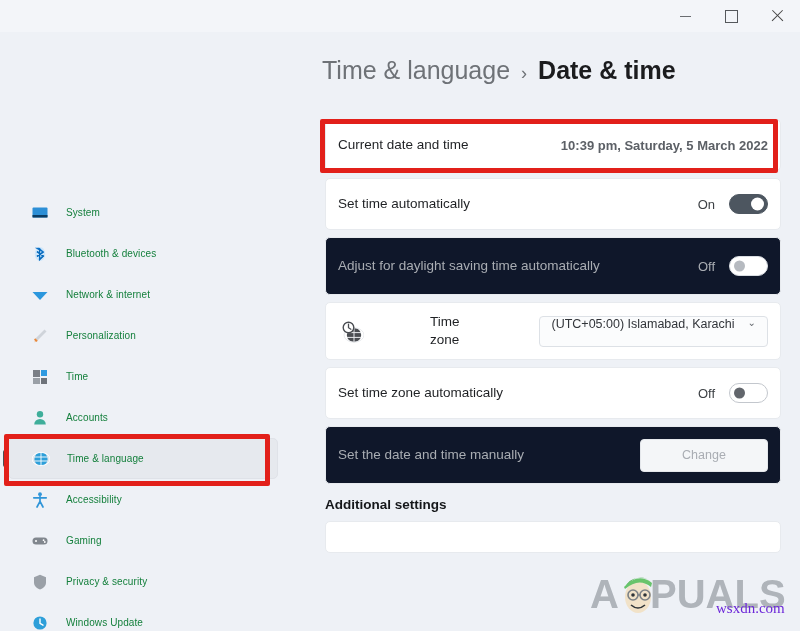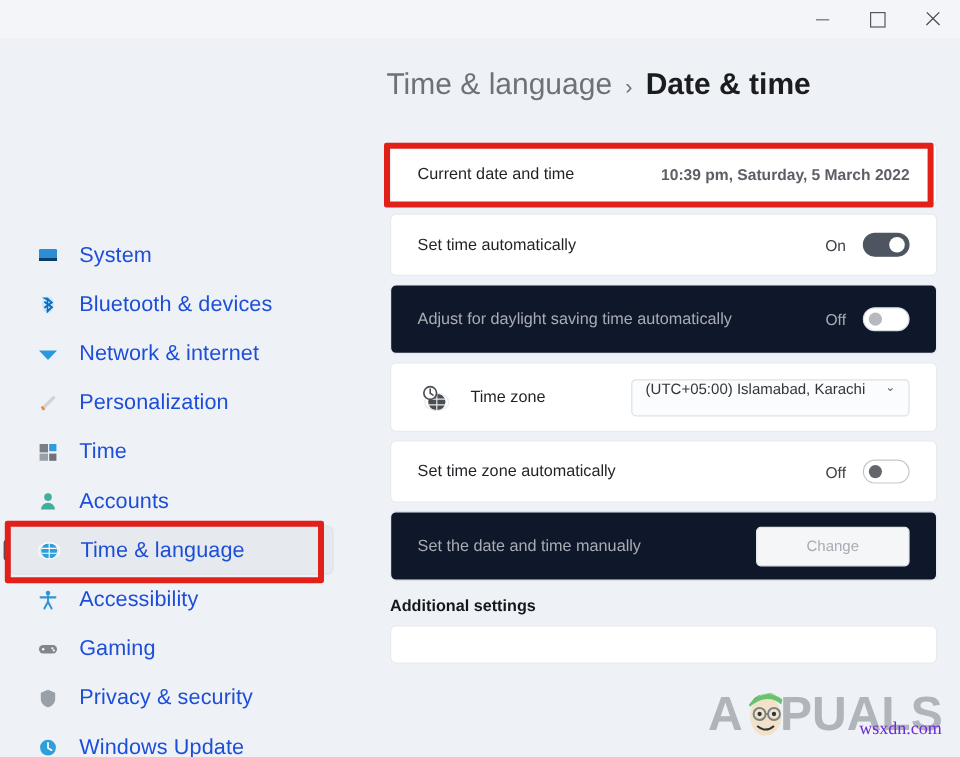--- a/index.html
+++ b/index.html
@@ -94,22 +94,22 @@
   }
   .nav-icon {
     width: 20px; height: 20px;
     margin-right: 16px;
     flex: 0 0 20px;
     display: flex;
     align-items: center;
     justify-content: center;
   }
   .nav-label {
-    font-size: 18px;
-    color: #1d4ed8;
+    font-size: 10px;
+    color: #15803d;
     letter-spacing: 0.1px;
     white-space: nowrap;
   }
 
   
   .content {
     position: absolute;
     top: 32px;
     left: 290px;
     width: 510px;
@@ -145,25 +145,26 @@
     position: absolute;
     top: 87px;
     left: 35px;
     width: 456px;
   }
   .card {
     background: #ffffff;
     border: 1px solid #e7eaee;
     border-radius: 5px;
     margin-bottom: 7px;
-    padding: 0 22px;
+    padding: 0 12px;
     box-sizing: border-box;
     display: flex;
     align-items: center;
     min-height: 52px;
+    gap: 48px;
   }
   .card.tall { min-height: 58px; }
   .card.disabled { background: #0f172a; }
   .card-label {
     font-size: 13.5px;
     color: #1f2124;
     flex: 1 1 auto;
     line-height: 1.35;
   }
   .card-label.muted { color: #a9adb3; }

